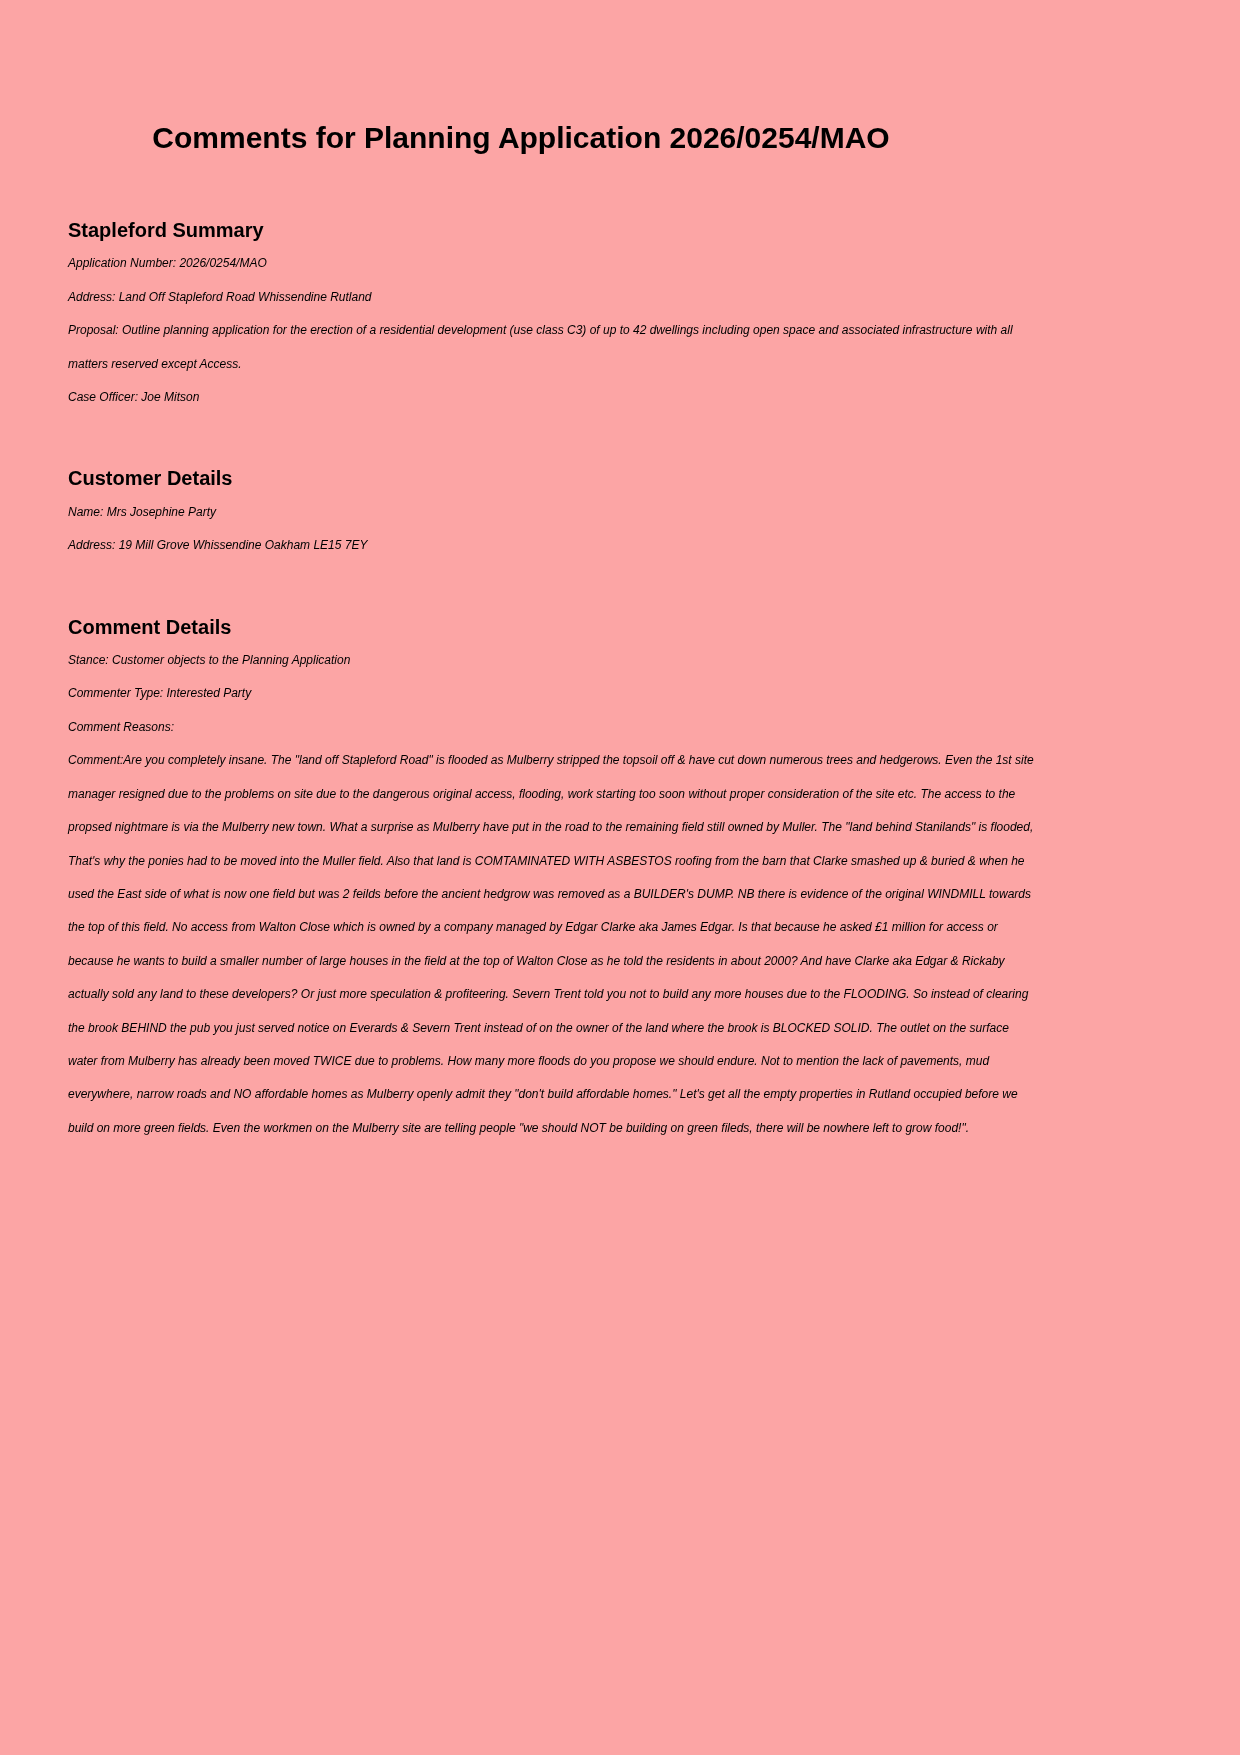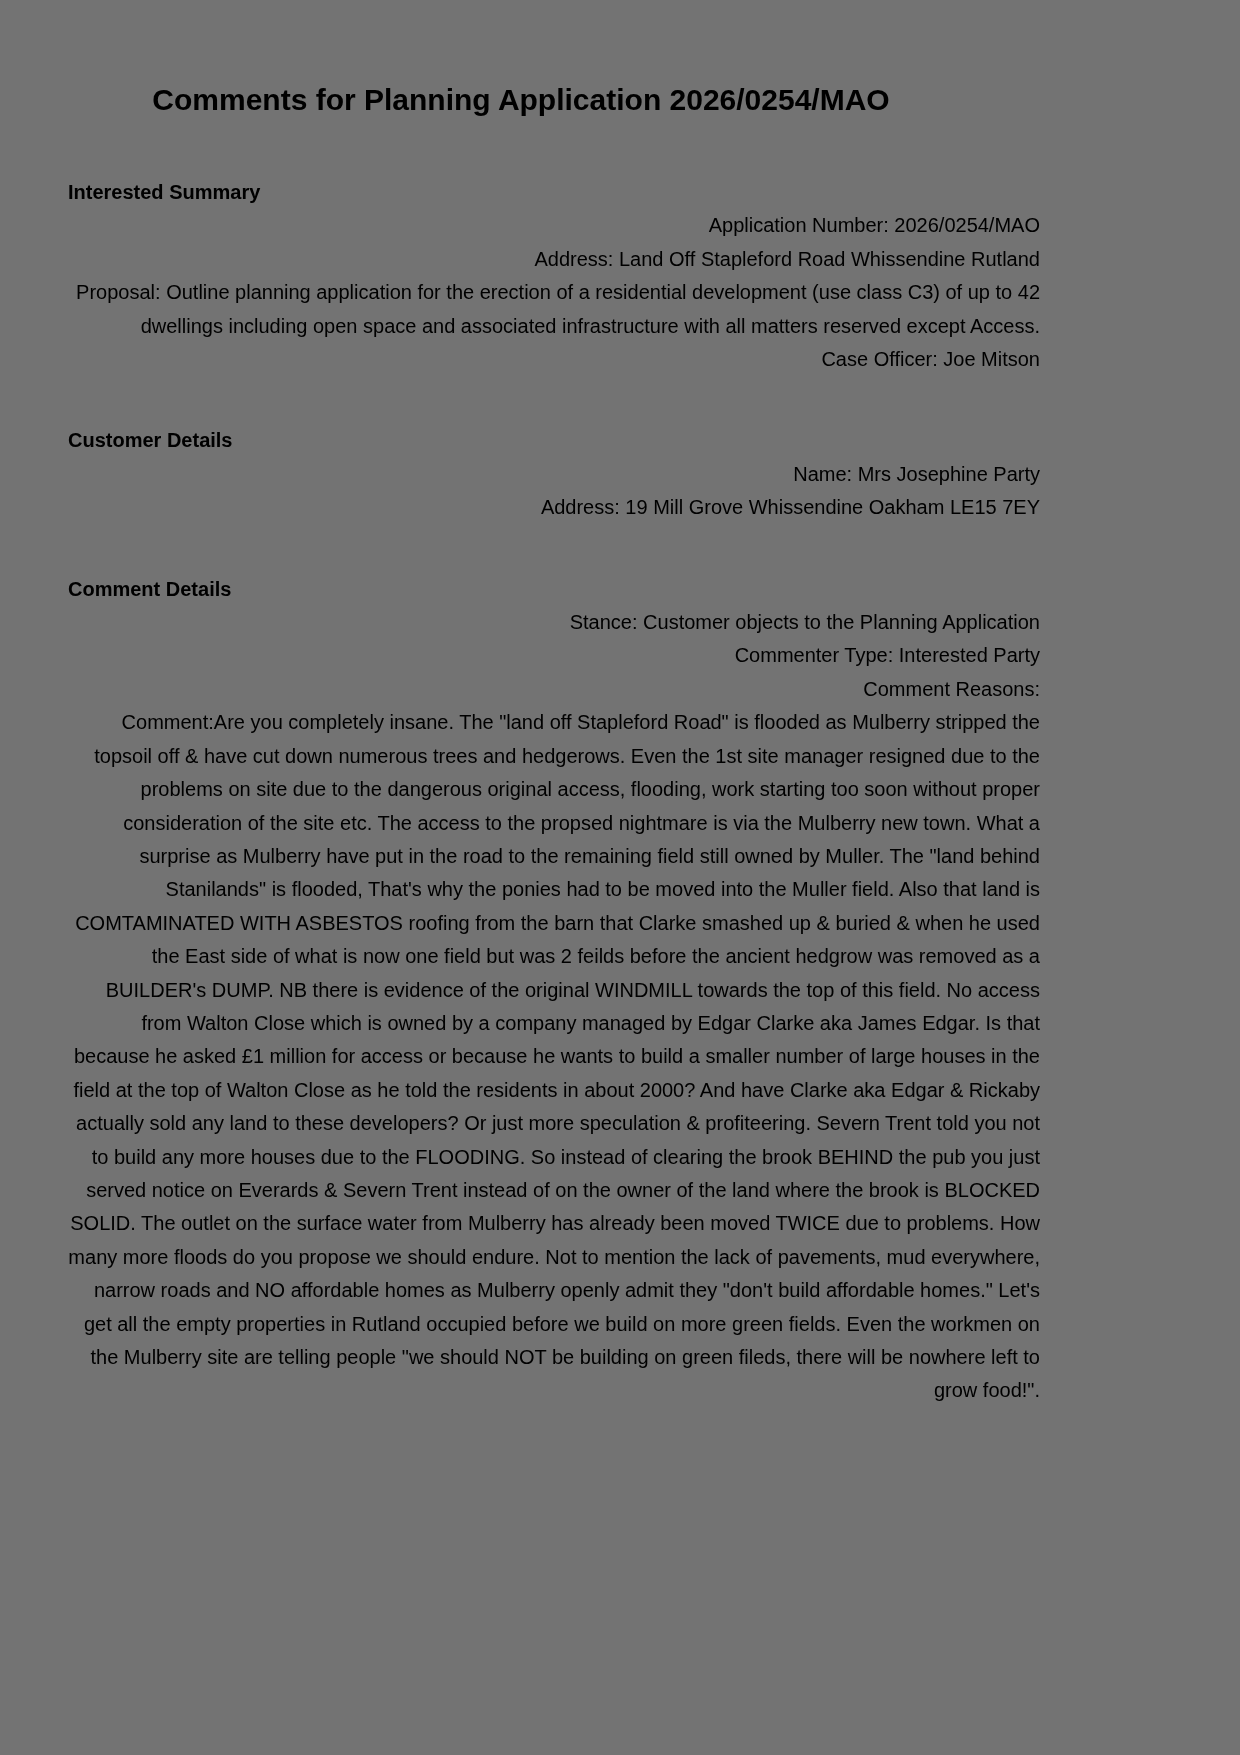--- a/index.html
+++ b/index.html
@@ -7,22 +7,22 @@
   body {
     background: #ffffff;
     color: #000000;
     font-family: "Liberation Sans", sans-serif;
     -webkit-font-smoothing: antialiased;
   }
   .page {
     width: 1240px;
     min-height: 1755px;
     margin: 0 auto;
-    background: #737373;
-    padding: 82px 200px 60px 68px;
+    background: #fca5a5;
+    padding: 120px 200px 60px 68px;
   }
   .title {
     font-size: 30px;
     font-weight: 700;
     text-align: center;
     margin: 0 0 58px 0;
     line-height: 1.2;
     
     margin-left: -66px;
   }
@@ -32,36 +32,37 @@
   .doc-section:first-of-type {
     margin-top: 0;
   }
   .section-heading {
     font-size: 20px;
     font-weight: 700;
     margin: 0;
     line-height: 33.4px;
   }
   .doc-line, .comment-text {
-    font-size: 20px;
+    font-size: 12px;
     font-weight: 400;
     margin: 0;
     line-height: 33.4px;
-    text-align: right;
+    text-align: left;
+    font-style: italic;
   }
 </style>
 </head>
 <body>
 
 <div class="page">
 
   <h1 class="title">Comments for Planning Application 2026/0254/MAO</h1>
 
   <section class="doc-section">
-    <h2 class="section-heading">Interested Summary</h2>
+    <h2 class="section-heading">Stapleford Summary</h2>
     <p class="doc-line">Application Number: 2026/0254/MAO</p>
     <p class="doc-line">Address: Land Off Stapleford Road Whissendine Rutland</p>
     <p class="doc-line">Proposal: Outline planning application for the erection of a residential development (use class C3) of up to 42 dwellings including open space and associated infrastructure with all matters reserved except Access.</p>
     <p class="doc-line">Case Officer: Joe Mitson</p>
   </section>
 
   <section class="doc-section">
     <h2 class="section-heading">Customer Details</h2>
     <p class="doc-line">Name: Mrs Josephine Party</p>
     <p class="doc-line">Address: 19 Mill Grove Whissendine Oakham LE15 7EY</p>

